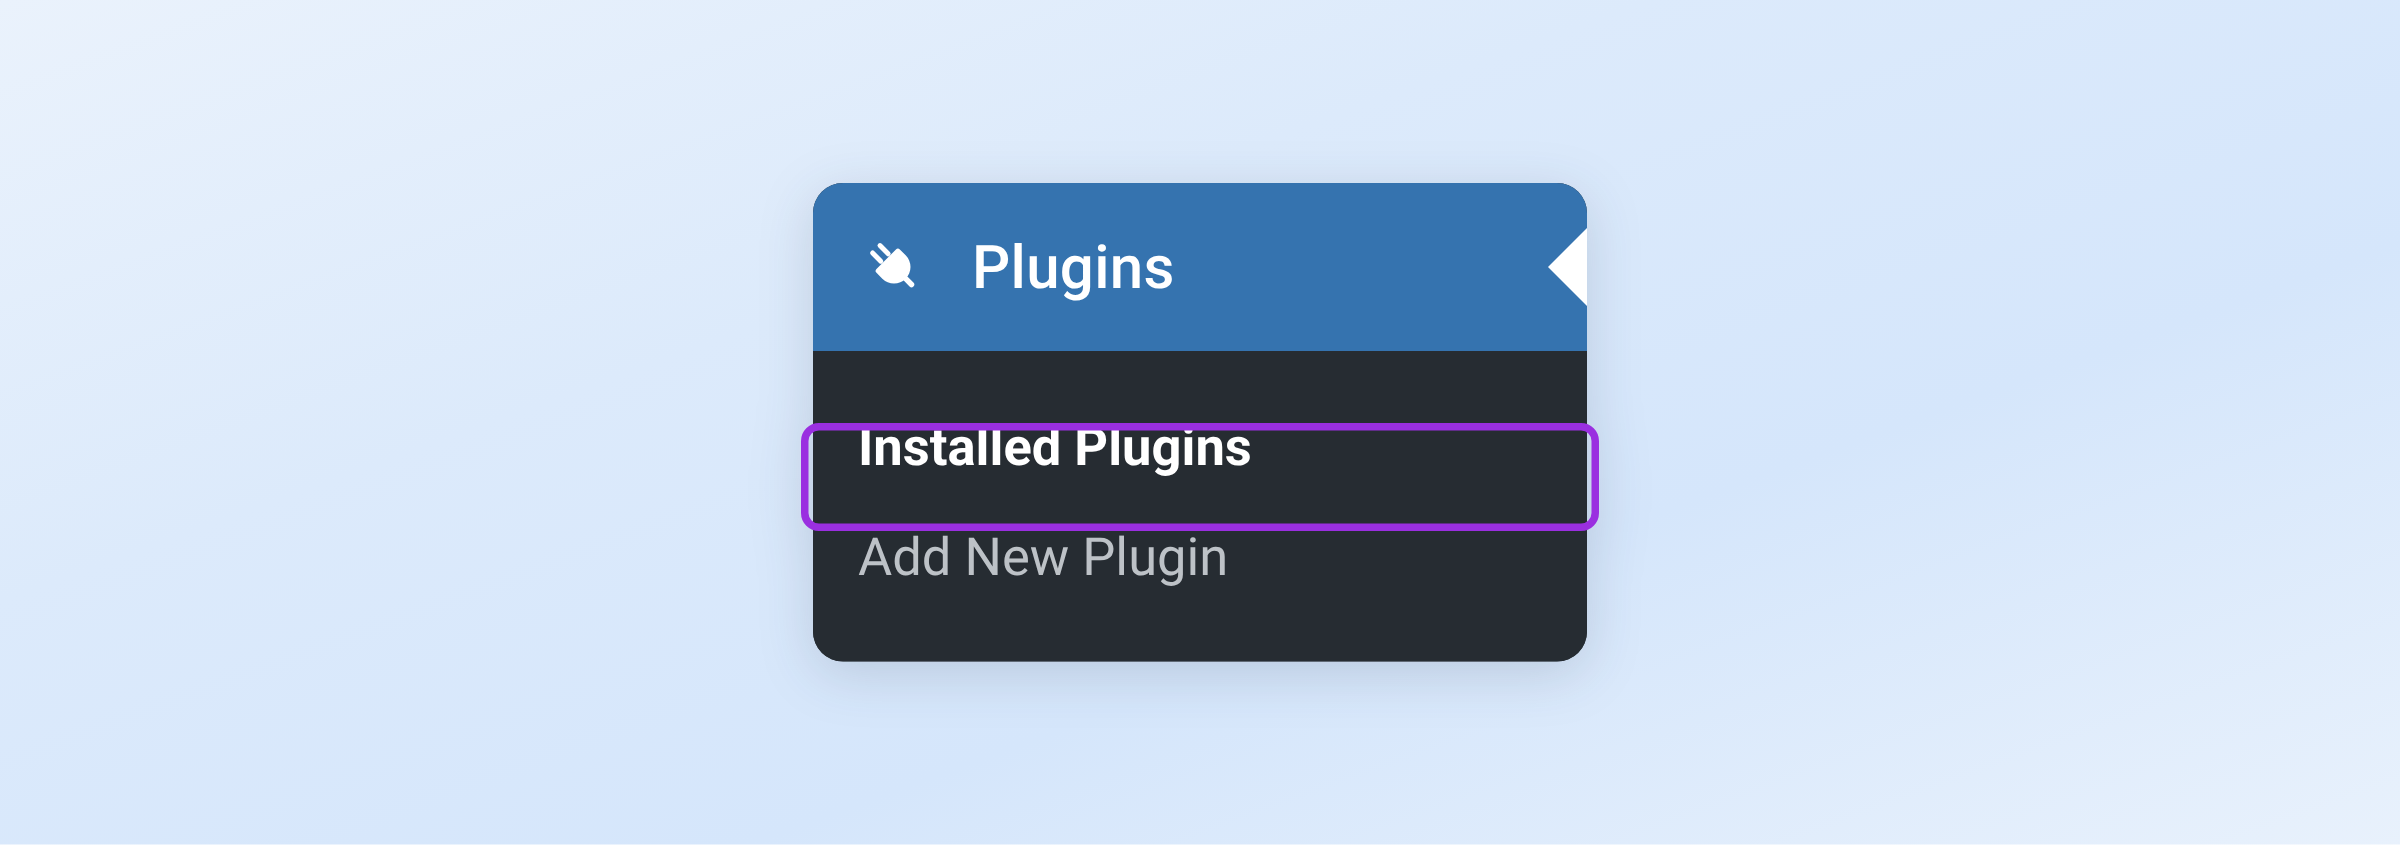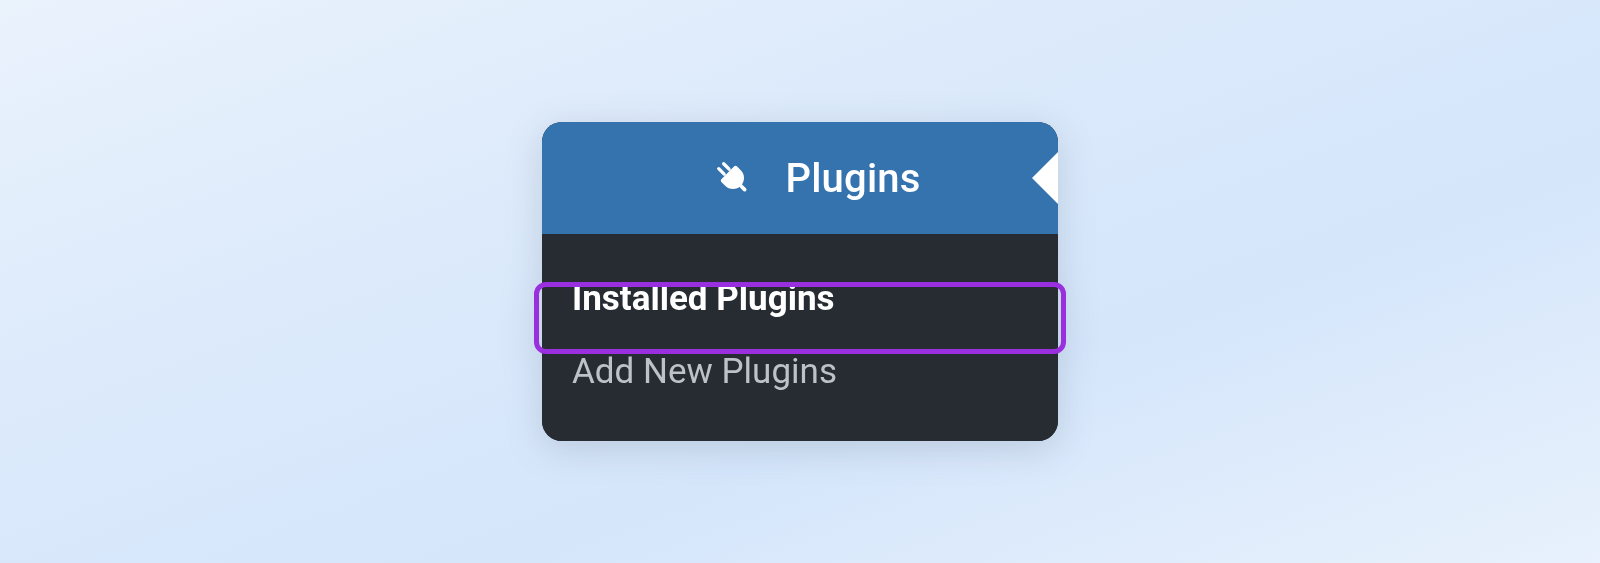--- a/index.html
+++ b/index.html
@@ -33,21 +33,20 @@
   
   .menu-header {
     position: relative;
     background: #3573af;
     height: 112px;
     display: flex;
     align-items: center;
     padding-left: 28px;
     box-sizing: border-box;
     color: #ffffff;
-    justify-content: center;
   }
   .menu-header .icon-wrap {
     width: 52px;
     height: 52px;
     display: flex;
     align-items: center;
     justify-content: center;
     margin-right: 26px;
   }
   .menu-header .icon-wrap svg {
@@ -128,21 +127,21 @@
         </svg>
       </span>
       <span class="label">Plugins</span>
     </div>
 
     <div class="submenu">
       <div class="submenu-item active">
         <span>Installed Plugins</span>
       </div>
       <div class="submenu-item">
-        <span>Add New Plugins</span>
+        <span>Add New Plugin</span>
       </div>
     </div>
 
   </div>
 
   <div class="highlight-ring" style="top:160px;"></div>
 
 </div>
 
 </body></html>

